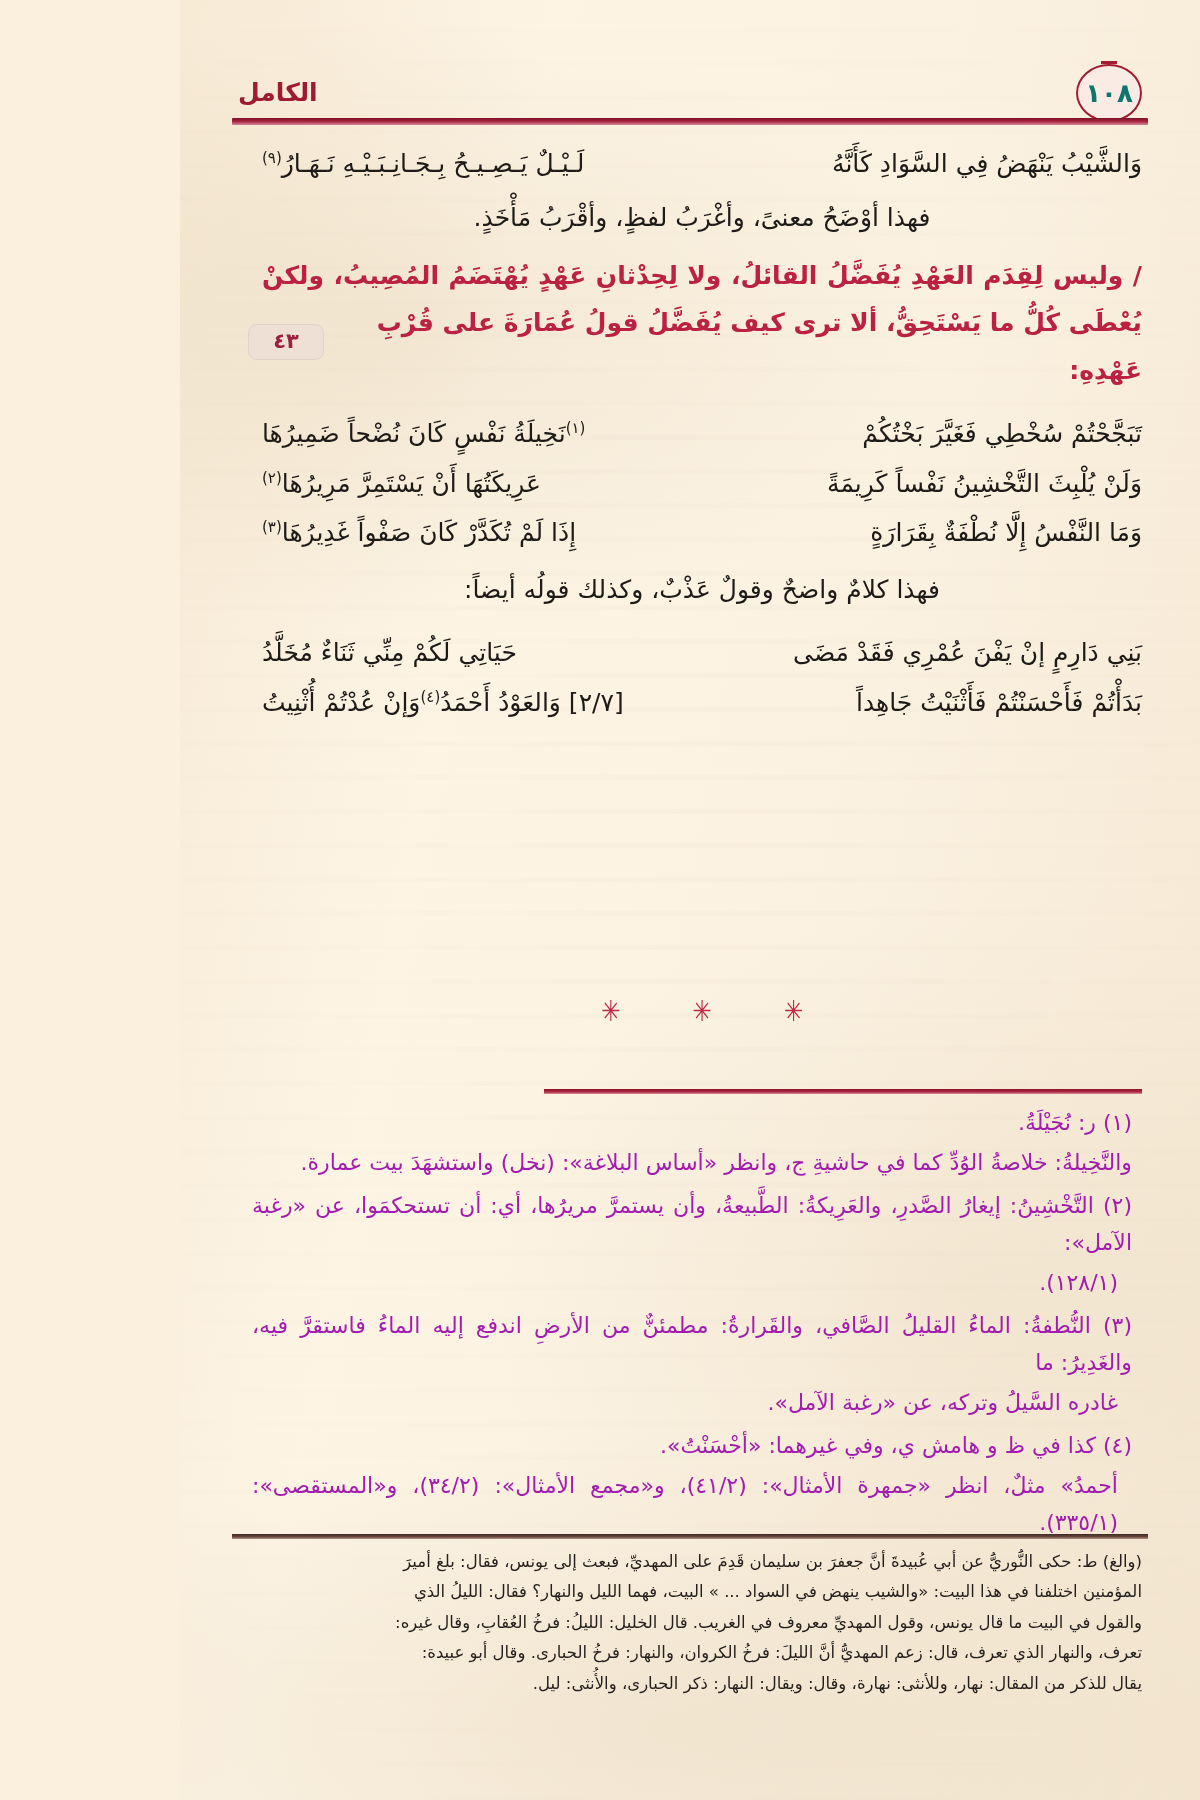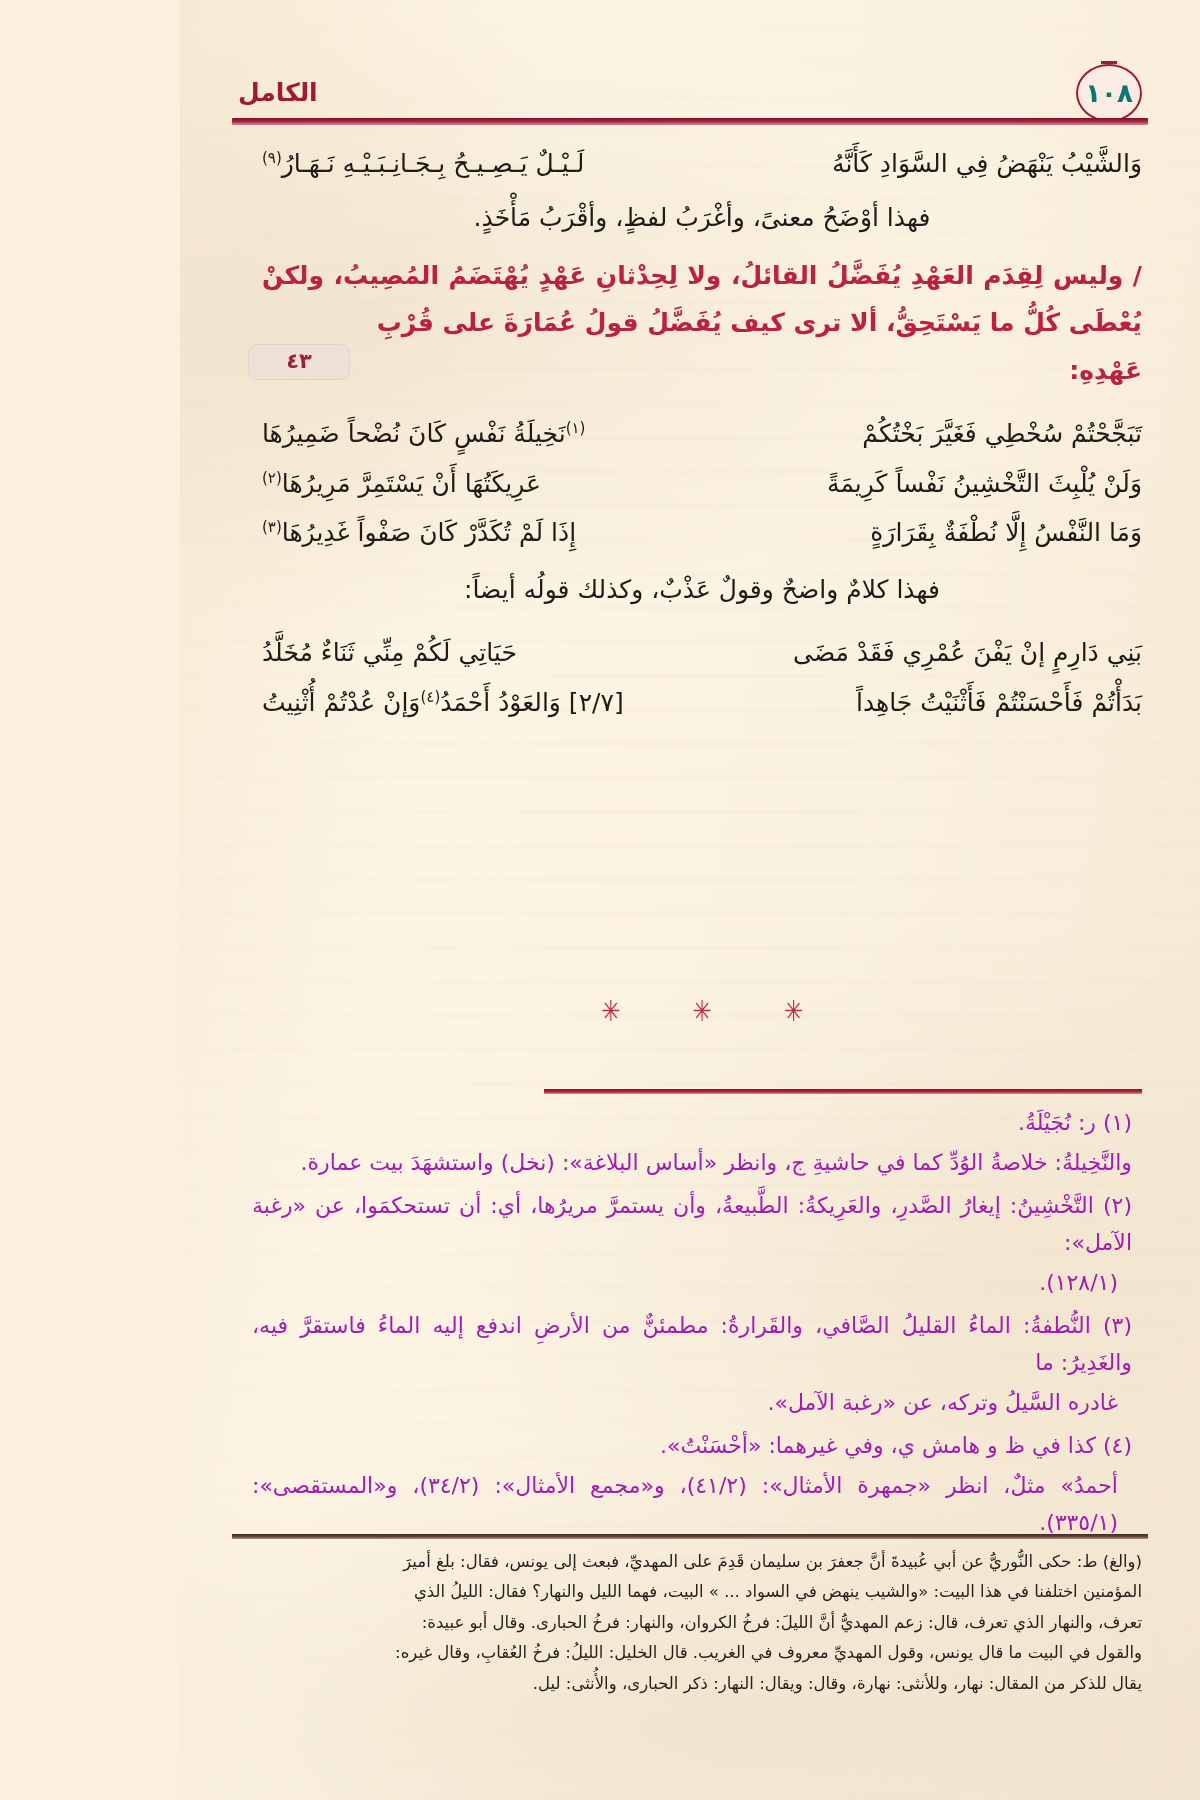--- a/index.html
+++ b/index.html
@@ -157,24 +157,24 @@
     font-size: 15px;
     vertical-align: super;
     color: #1d1a17;
   }
 
   .marker-slash { color: #ba2142; font-weight: bold; }
 
   
   .margin-badge {
     position: absolute;
-    top: 344px;
+    top: 324px;
     left: 68px;
     min-width: 52px;
-    padding: 5px 25px 7px;
+    padding: 5px 12px 7px;
     text-align: center;
     font-size: 21px;
     font-weight: bold;
     color: #9d2040;
     background: rgba(236,222,214,0.75);
     border-radius: 9px;
     box-shadow: 0 0 0 1px rgba(175,150,150,0.18) inset;
   }
 
   
@@ -357,18 +357,18 @@
     </div>
     <div class="fn-sub ind">
       <span>أحمدُ» مثلٌ، انظر «جمهرة الأمثال»: (٤١/٢)، و«مجمع الأمثال»: (٣٤/٢)، و«المستقصى»: (٣٣٥/١).</span>
     </div>
   </div>
 
   <div class="bot-rule"></div>
   <div class="bottom-note">
     <p><span>(والغ) ط:</span> <span>حكى النُّوريُّ عن أبي عُبيدةَ أنَّ جعفرَ بن سليمان قَدِمَ على المهديِّ، فبعث إلى يونس، فقال: بلغ أميرَ</span></p>
     <p>المؤمنين اختلفنا في هذا البيت: «والشيب ينهض في السواد ... » البيت، فهما الليل والنهار؟ فقال: الليلُ الذي</p>
+    <p>والقول في البيت ما قال يونس، وقول المهديِّ معروف في الغريب. قال الخليل: الليلُ: فرخُ العُقابِ، وقال غيره:</p>
     <p>تعرف، والنهار الذي تعرف، قال: زعم المهديُّ أنَّ الليلَ: فرخُ الكروان، والنهار: فرخُ الحبارى. وقال أبو عبيدة:</p>
-    <p>والقول في البيت ما قال يونس، وقول المهديِّ معروف في الغريب. قال الخليل: الليلُ: فرخُ العُقابِ، وقال غيره:</p>
     <p>يقال للذكر من المقال: نهار، وللأنثى: نهارة، وقال: ويقال: النهار: ذكر الحبارى، والأُنثى: ليل.</p>
   </div>
 
 </div>
 
 </body></html>

